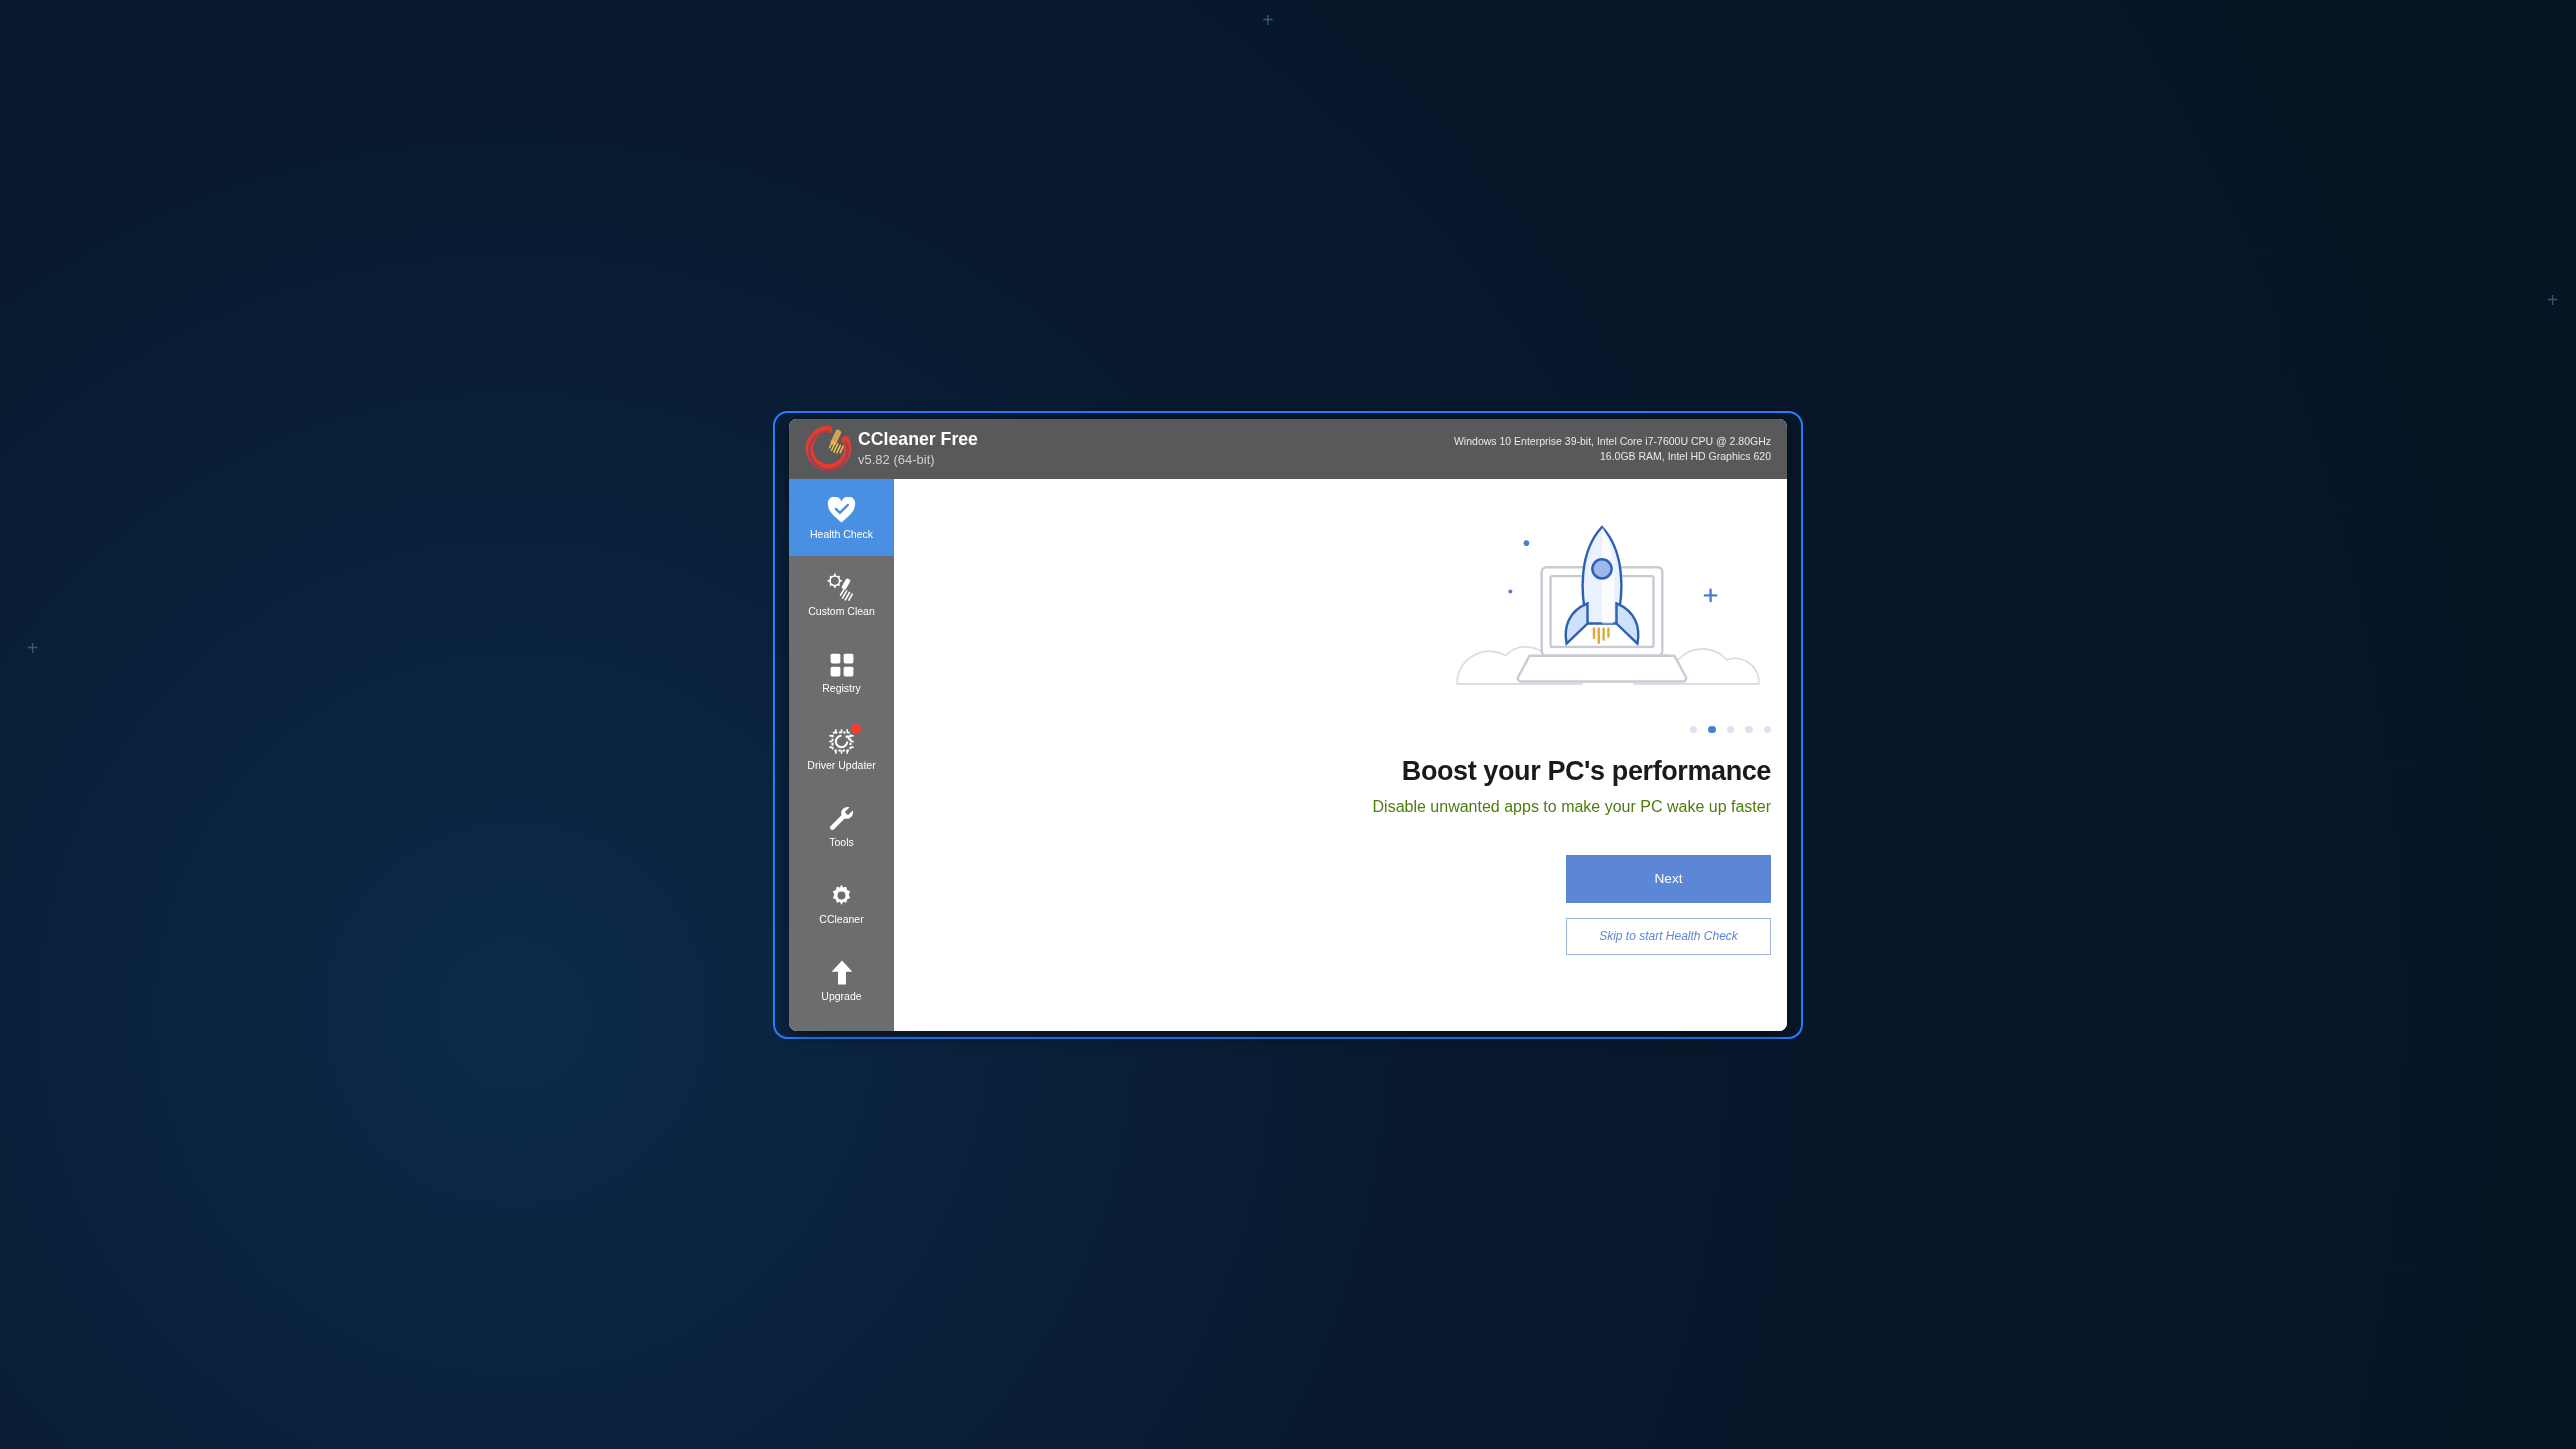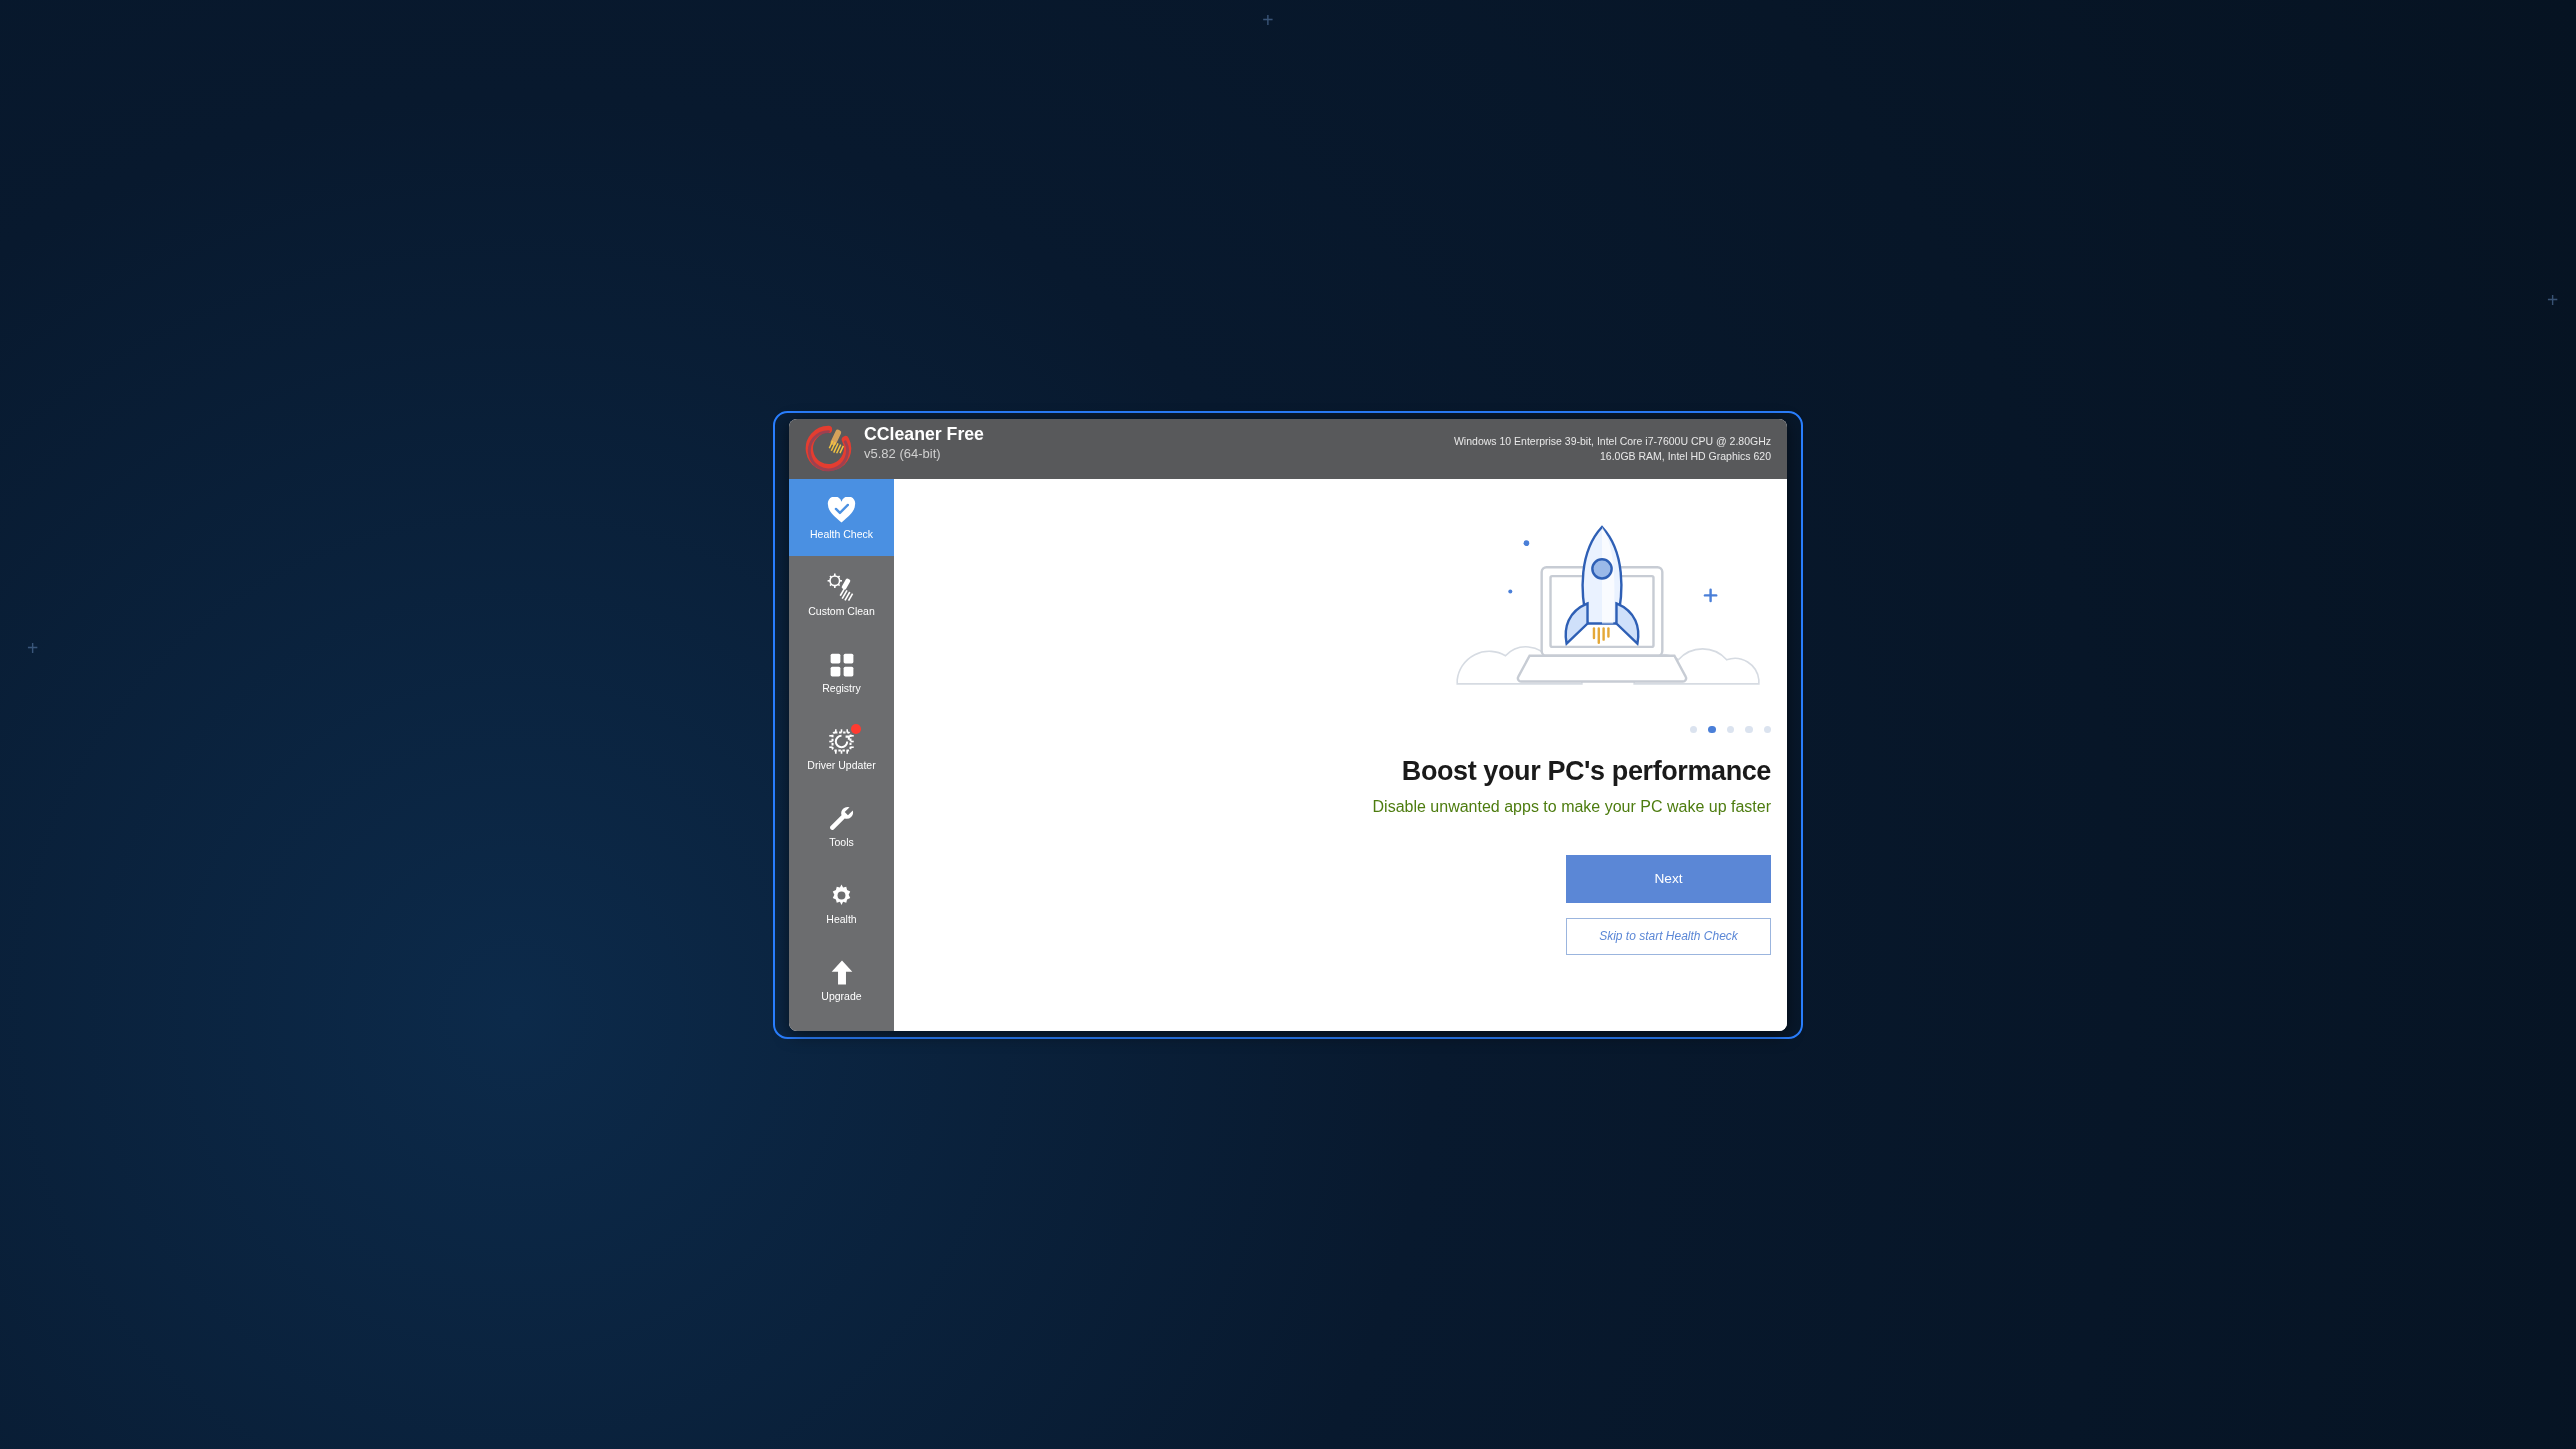--- a/index.html
+++ b/index.html
@@ -47,21 +47,22 @@
   .titlebar {
     height: 60px;
     background: #58595b;
     display: flex;
     align-items: center;
     padding: 0 16px;
     color: #fff;
   }
   .logo-wrap {
     display: flex;
-    gap: 12px;
+    align-items: center;
+    gap: 6px;
   }
   .app-logo { width: 47px; height: 47px; flex-shrink: 0; }
   .title-text h1 { font-size: 17.7px; font-weight: 700; line-height: 1.1; }
   .title-text .version { font-size: 13px; color: #d0d0d0; margin-top: 1.6px; }
   .sysinfo {
     margin-left: auto;
     text-align: right;
     font-size: 10.5px;
     color: #e8e8e8;
     line-height: 1.4;
@@ -299,21 +300,21 @@
           <span class="label">Tools</span>
         </div>
 
         <div class="sidebar-item">
           <span class="icon-slot">
             <svg width="27" height="27" viewBox="0 0 34 34">
                 <path d="M17 3 l2 4 4-1 1 4 4 2 -2 4 2 4 -4 2 -1 4 -4 -1 -2 4 -2 -4 -4 1 -1 -4 -4 -2 2 -4 -2 -4 4 -2 1 -4 4 1 z" fill="#fff"></path>
                 <circle cx="17" cy="17" r="5" fill="#6c6d6f"></circle>
               </svg>
           </span>
-          <span class="label">Health</span>
+          <span class="label">CCleaner</span>
         </div>
 
         <div class="sidebar-item">
           <span class="icon-slot">
             <svg width="24" height="27" viewBox="0 0 30 34">
                 <path d="M15 2 L28 16 L20 16 L20 32 L10 32 L10 16 L2 16 Z" fill="#fff"></path>
               </svg>
           </span>
           <span class="label">Upgrade</span>
         </div>

